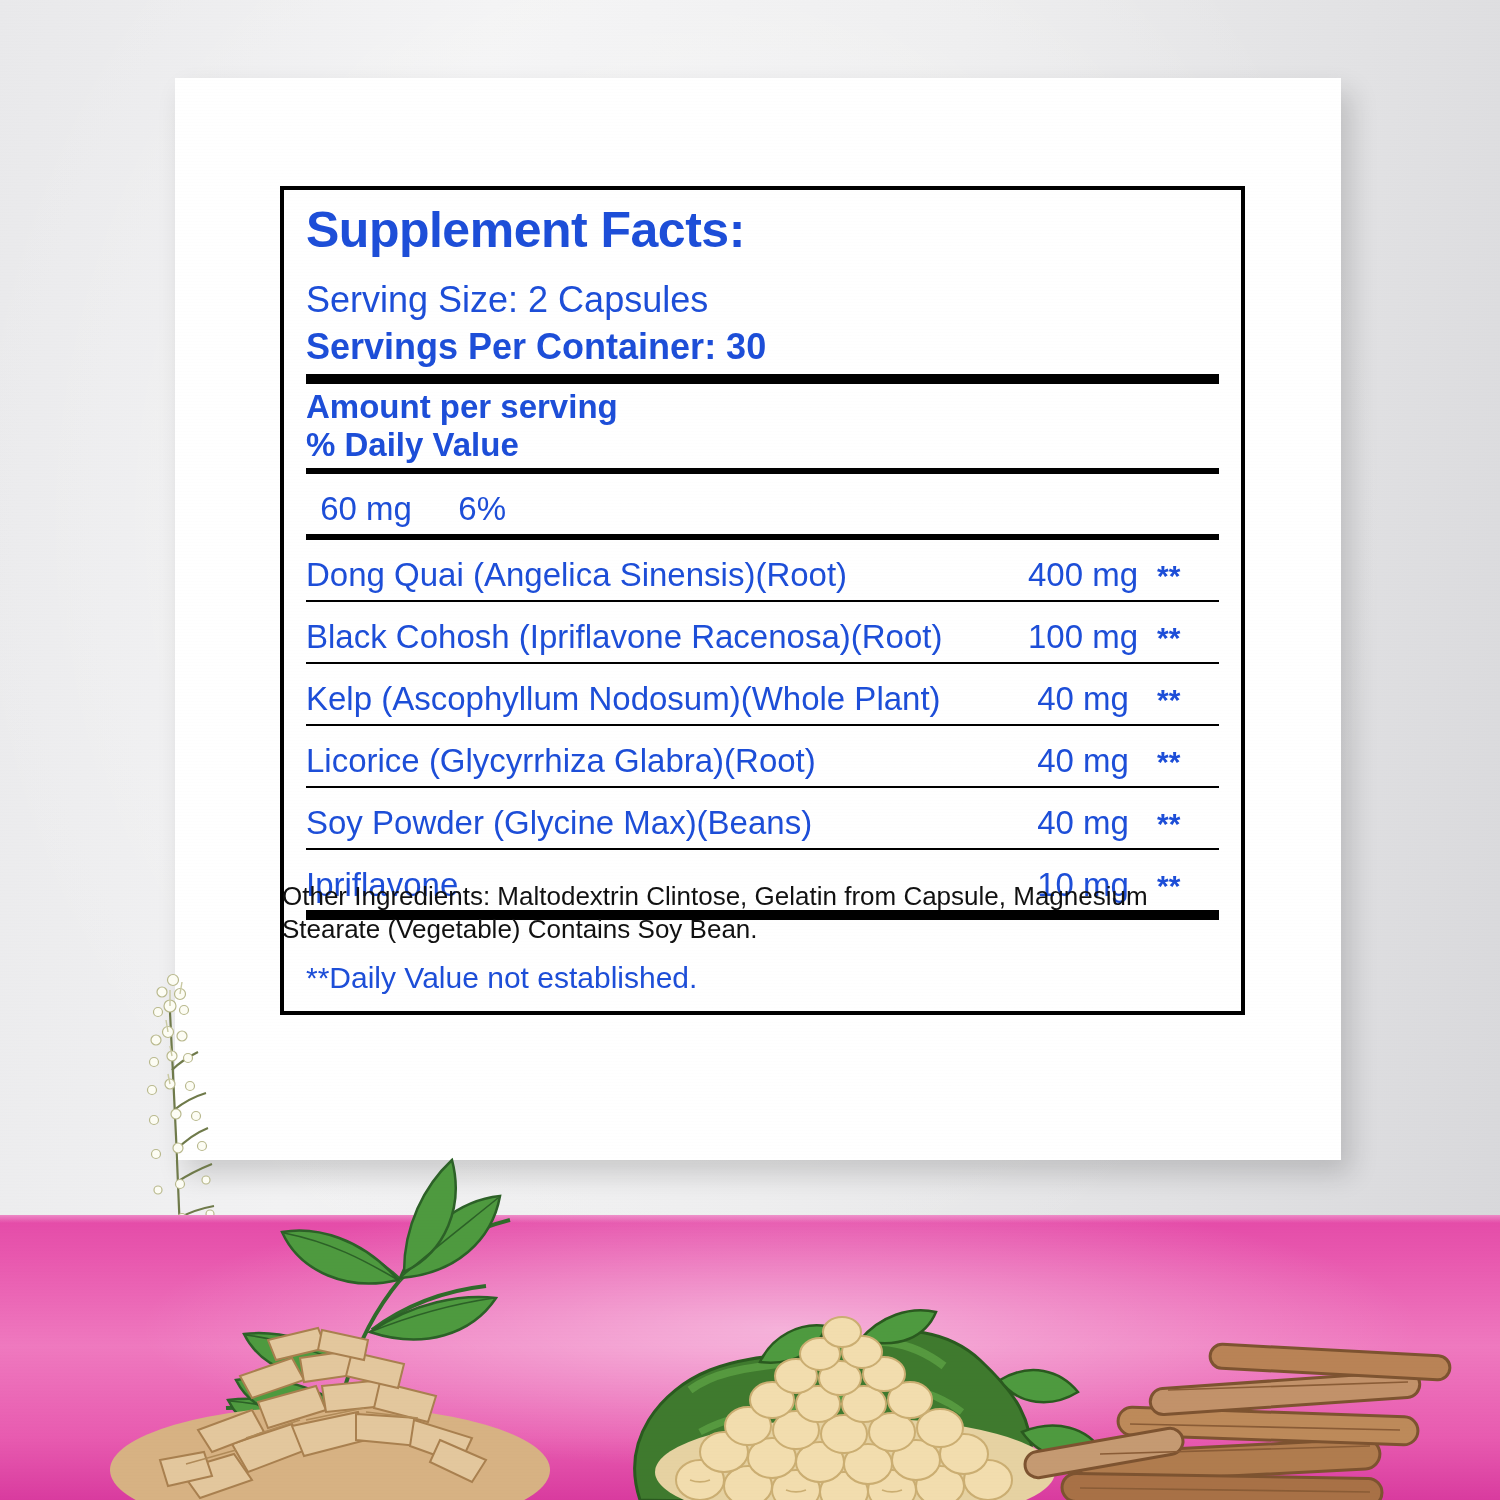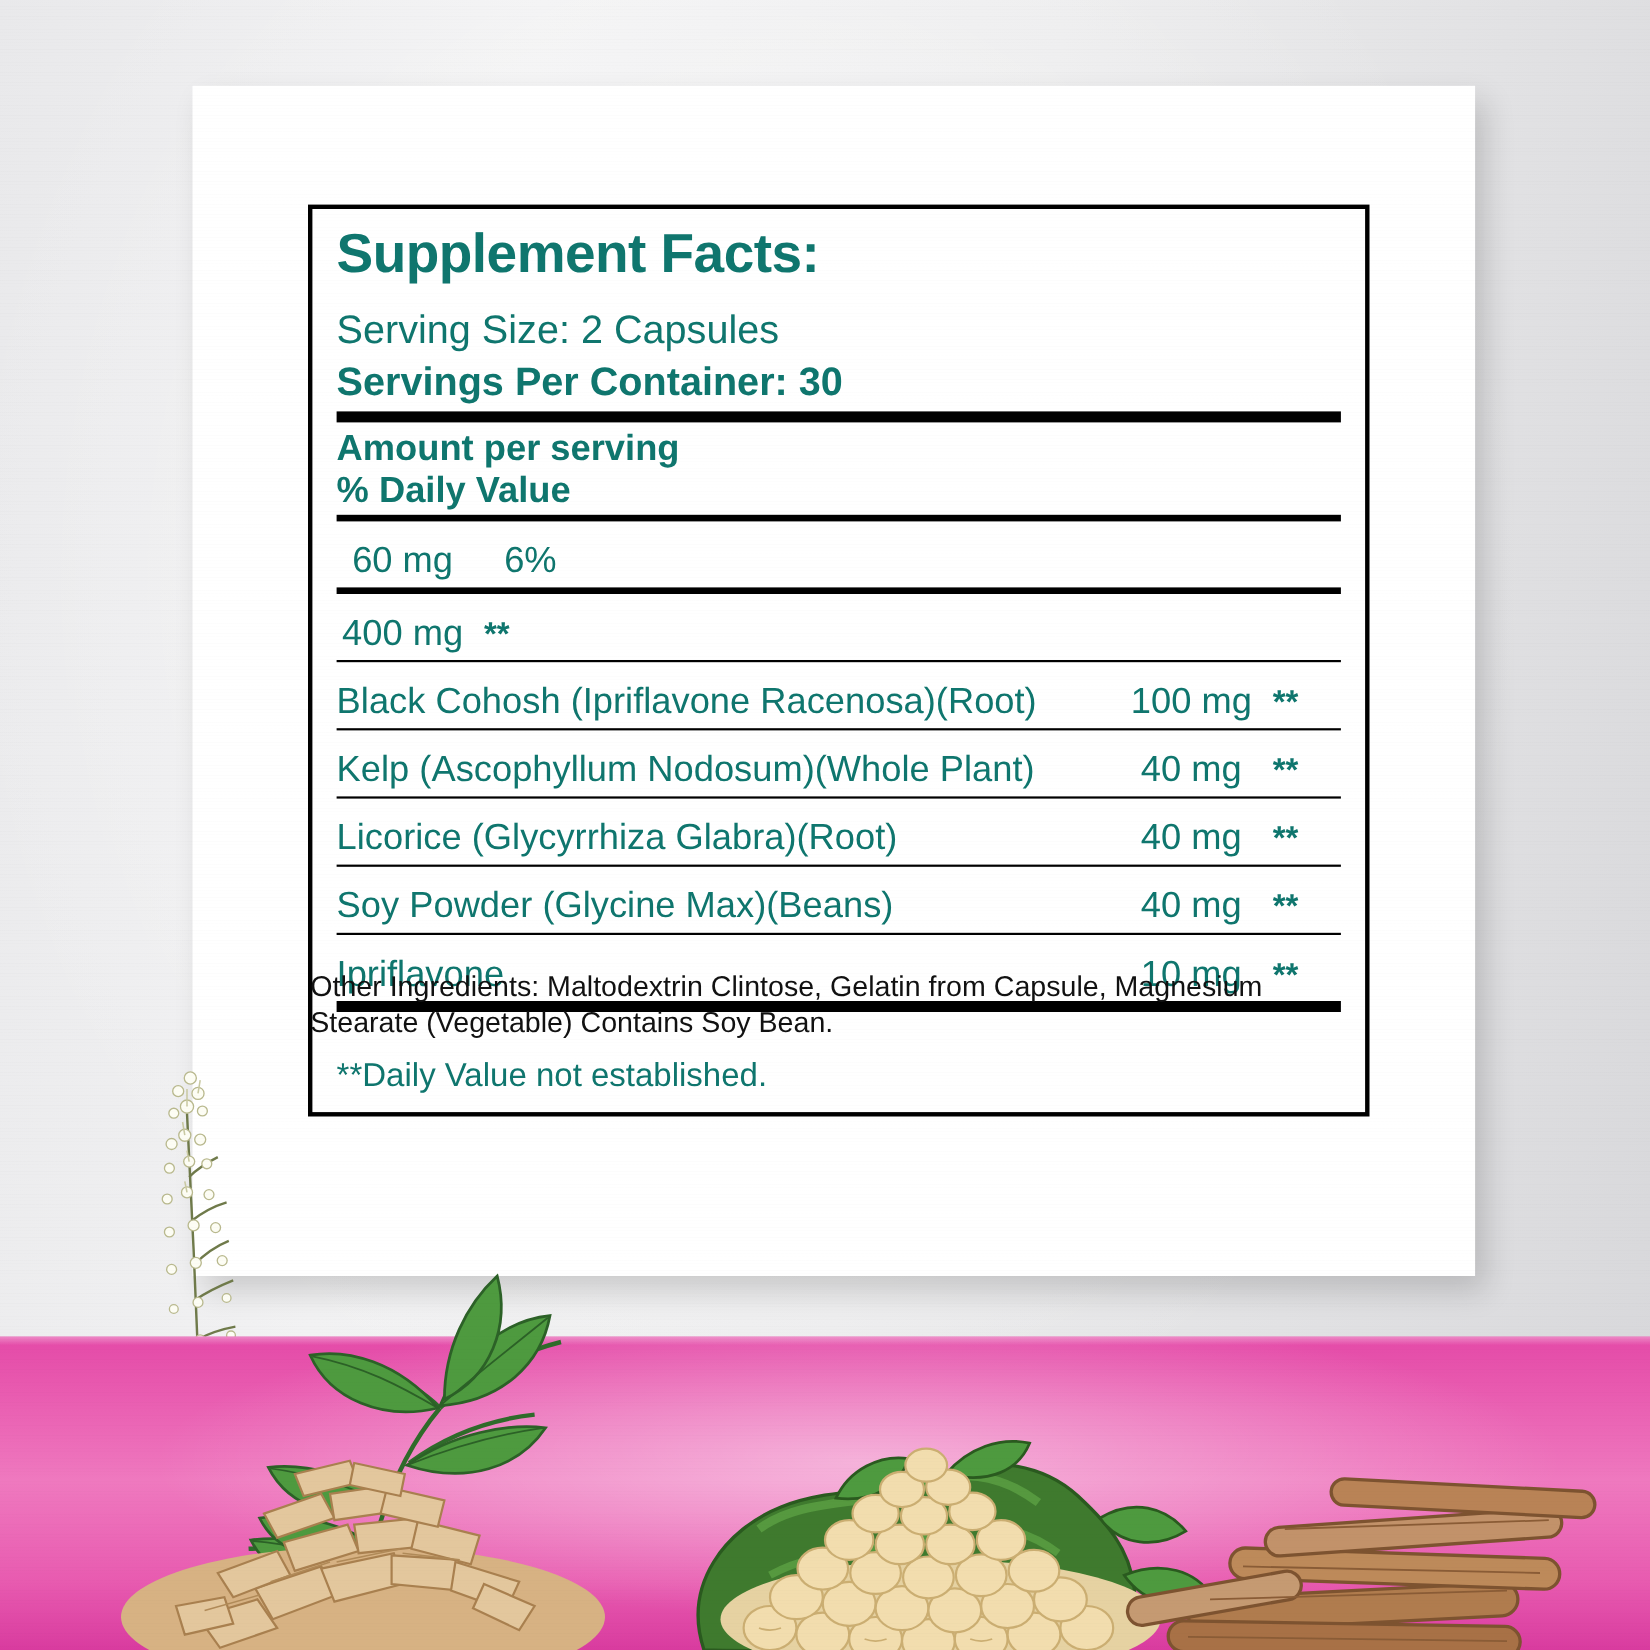--- a/index.html
+++ b/index.html
@@ -71,21 +71,21 @@
   
   .facts-panel {
     position: absolute;
     left: 280px;
     top: 186px;
     width: 965px;
     background: #ffffff;
     border: 4px solid #000000;
     box-sizing: border-box;
     padding: 10px 22px 14px 22px;
-    color: #0f766e;
+    color: #1d4ed8;
   }
 
   .facts-title {
     font-size: 50px;
     font-weight: bold;
     letter-spacing: -0.5px;
     line-height: 1.12;
     margin: 2px 0 0 0;
   }
   .serving-size {
@@ -225,20 +225,21 @@
     <div class="rule-med"></div>
 
     <div class="nutrient">
       <span class="nut-amt">60 mg</span>
       <span class="nut-dv">6%</span>
     </div>
 
     <div class="rule-med"></div>
 
     <div class="nutrient">
+      <span class="nut-name">Dong Quai (Angelica Sinensis)(Root)</span>
       <span class="nut-amt">400 mg</span>
       <span class="nut-dv stars">**</span>
     </div>
     <div class="rule-hair"></div>
 
     <div class="nutrient">
       <span class="nut-name">Black Cohosh (Ipriflavone Racenosa)(Root)</span>
       <span class="nut-amt">100 mg</span>
       <span class="nut-dv stars">**</span>
     </div>

